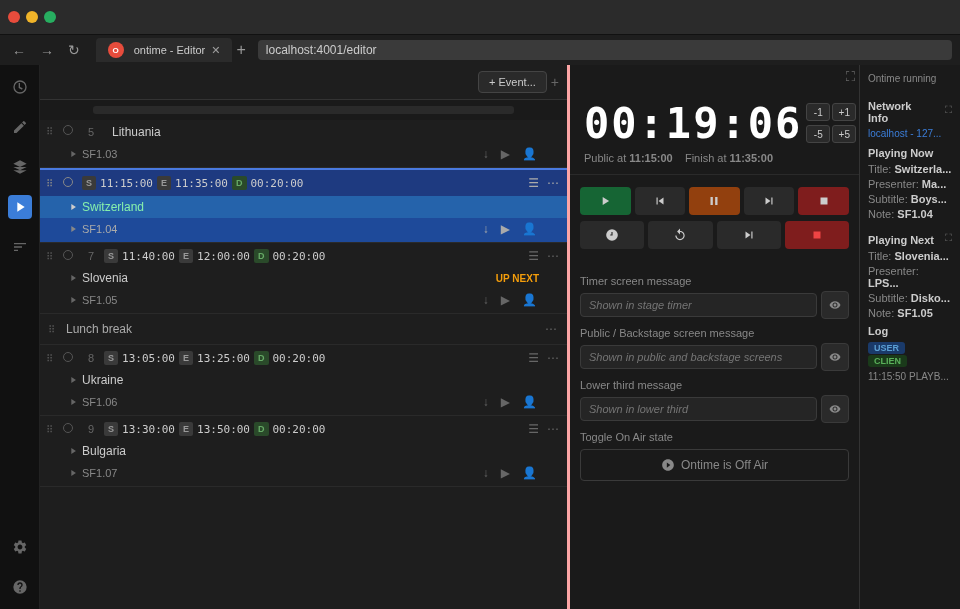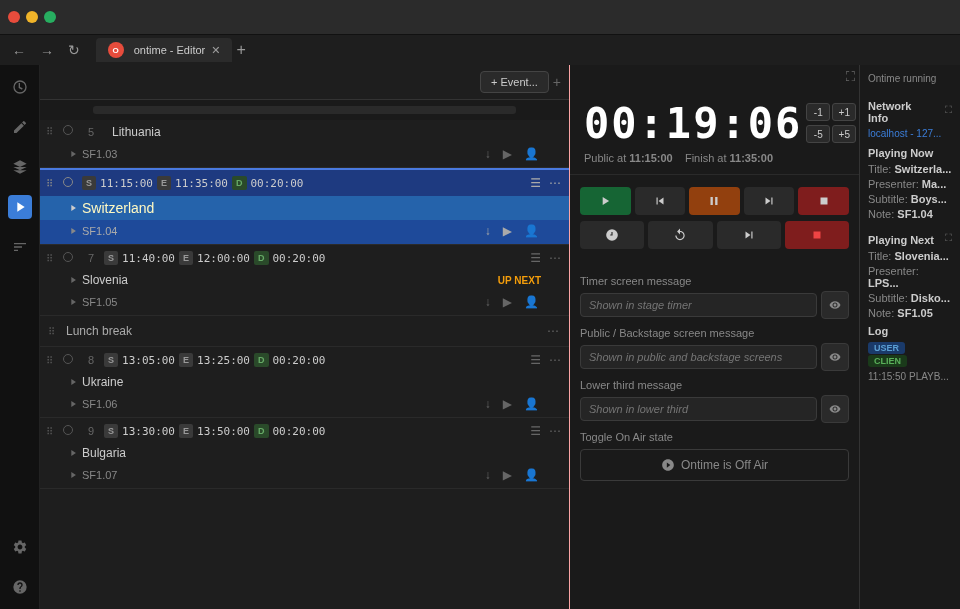--- a/index.html
+++ b/index.html
@@ -19,21 +19,21 @@
     
     .app { display: flex; height: calc(609px - 65px); }
 
     
     .sidebar-icons { width: 40px; background: #111; display: flex; flex-direction: column; align-items: center; padding: 10px 0; gap: 16px; border-right: 1px solid #222; }
     .sidebar-icon { width: 24px; height: 24px; display: flex; align-items: center; justify-content: center; color: #666; cursor: pointer; border-radius: 4px; }
     .sidebar-icon.active { background: #3b7dd8; color: white; }
     .sidebar-icon svg { width: 16px; height: 16px; fill: currentColor; }
 
     
-    .event-list { width: 530px; background: #1e1e1e; display: flex; flex-direction: column; border-right: 1px solid #fca5a5; overflow: hidden; }
+    .event-list { width: 530px; background: #1e1e1e; display: flex; flex-direction: column; border-right: 3px solid #fca5a5; overflow: hidden; }
     .event-list-header { padding: 6px 8px; display: flex; justify-content: flex-end; border-bottom: 1px solid #333; }
     .add-event-btn { background: #2a2a2a; border: 1px solid #444; border-radius: 4px; color: #ccc; padding: 4px 10px; font-size: 11px; cursor: pointer; display: flex; align-items: center; gap: 4px; }
 
     
     .event-row { border-bottom: 1px solid #2a2a2a; }
     .event-row-main { display: flex; align-items: center; padding: 4px 6px; gap: 4px; }
     .event-row-sub { padding: 2px 28px 4px; display: flex; align-items: center; justify-content: space-between; }
     .event-row.active { background: #2d5aa0; }
     .event-row.active .event-row-main { background: #2d5aa0; }
     .event-row.active .event-row-sub { background: #2563ab; }
@@ -118,20 +118,21 @@
     <button class="nav-btn">←</button>
     <button class="nav-btn">→</button>
     <button class="nav-btn">↻</button>
   </div>
   <div class="tab">
     <div class="logo-circle" style="font-size:8px;font-weight:bold;">O</div>
     <span>ontime - Editor</span>
     <span class="close">✕</span>
   </div>
   <button class="tab-add">+</button>
+  <input class="url-bar" style="margin-left: 8px;" value="localhost:4001/editor">
 </div>
 
 <div class="app">
 
   <div class="sidebar-icons">
     <div class="sidebar-icon">
       <svg viewBox="0 0 24 24">
           <path d="M12 2a10 10 0 100 20A10 10 0 0012 2zm0 2a8 8 0 110 16A8 8 0 0112 4zm0 2v6l4 2-1 2-5-2.5V6z"></path>
         </svg>
     </div>
@@ -224,21 +225,21 @@
         </div>
         <div style="flex:1;"></div>
         <button class="icon-btn" style="color:#aaa;">☰</button>
         <button class="icon-btn" style="color:#aaa;">⋯</button>
       </div>
       <div class="event-row-sub" style="background:#2563ab;padding:4px 28px 4px;">
         <div class="row-sub-code" style="color:#ccc;">
           <svg viewBox="0 0 24 24" style="width:10px;height:10px;fill:#ccc;">
               <path d="M8 5v14l11-7z"></path>
             </svg>
-          <span style="color:#fef9c3;font-size:14px;font-weight:500;">Switzerland</span>
+          <span style="color:#86efac;font-size:12px;font-weight:500;">Switzerland</span>
         </div>
       </div>
       <div style="background:#1e4a9a;padding:2px 28px 4px;display:flex;align-items:center;justify-content:space-between;">
         <div style="color:#aaa;font-size:11px;display:flex;align-items:center;gap:4px;">
           <svg viewBox="0 0 24 24" style="width:10px;height:10px;fill:#888;">
               <path d="M8 5v14l11-7z"></path>
             </svg>
           SF1.04
         </div>
         <div style="display:flex;gap:8px;">

